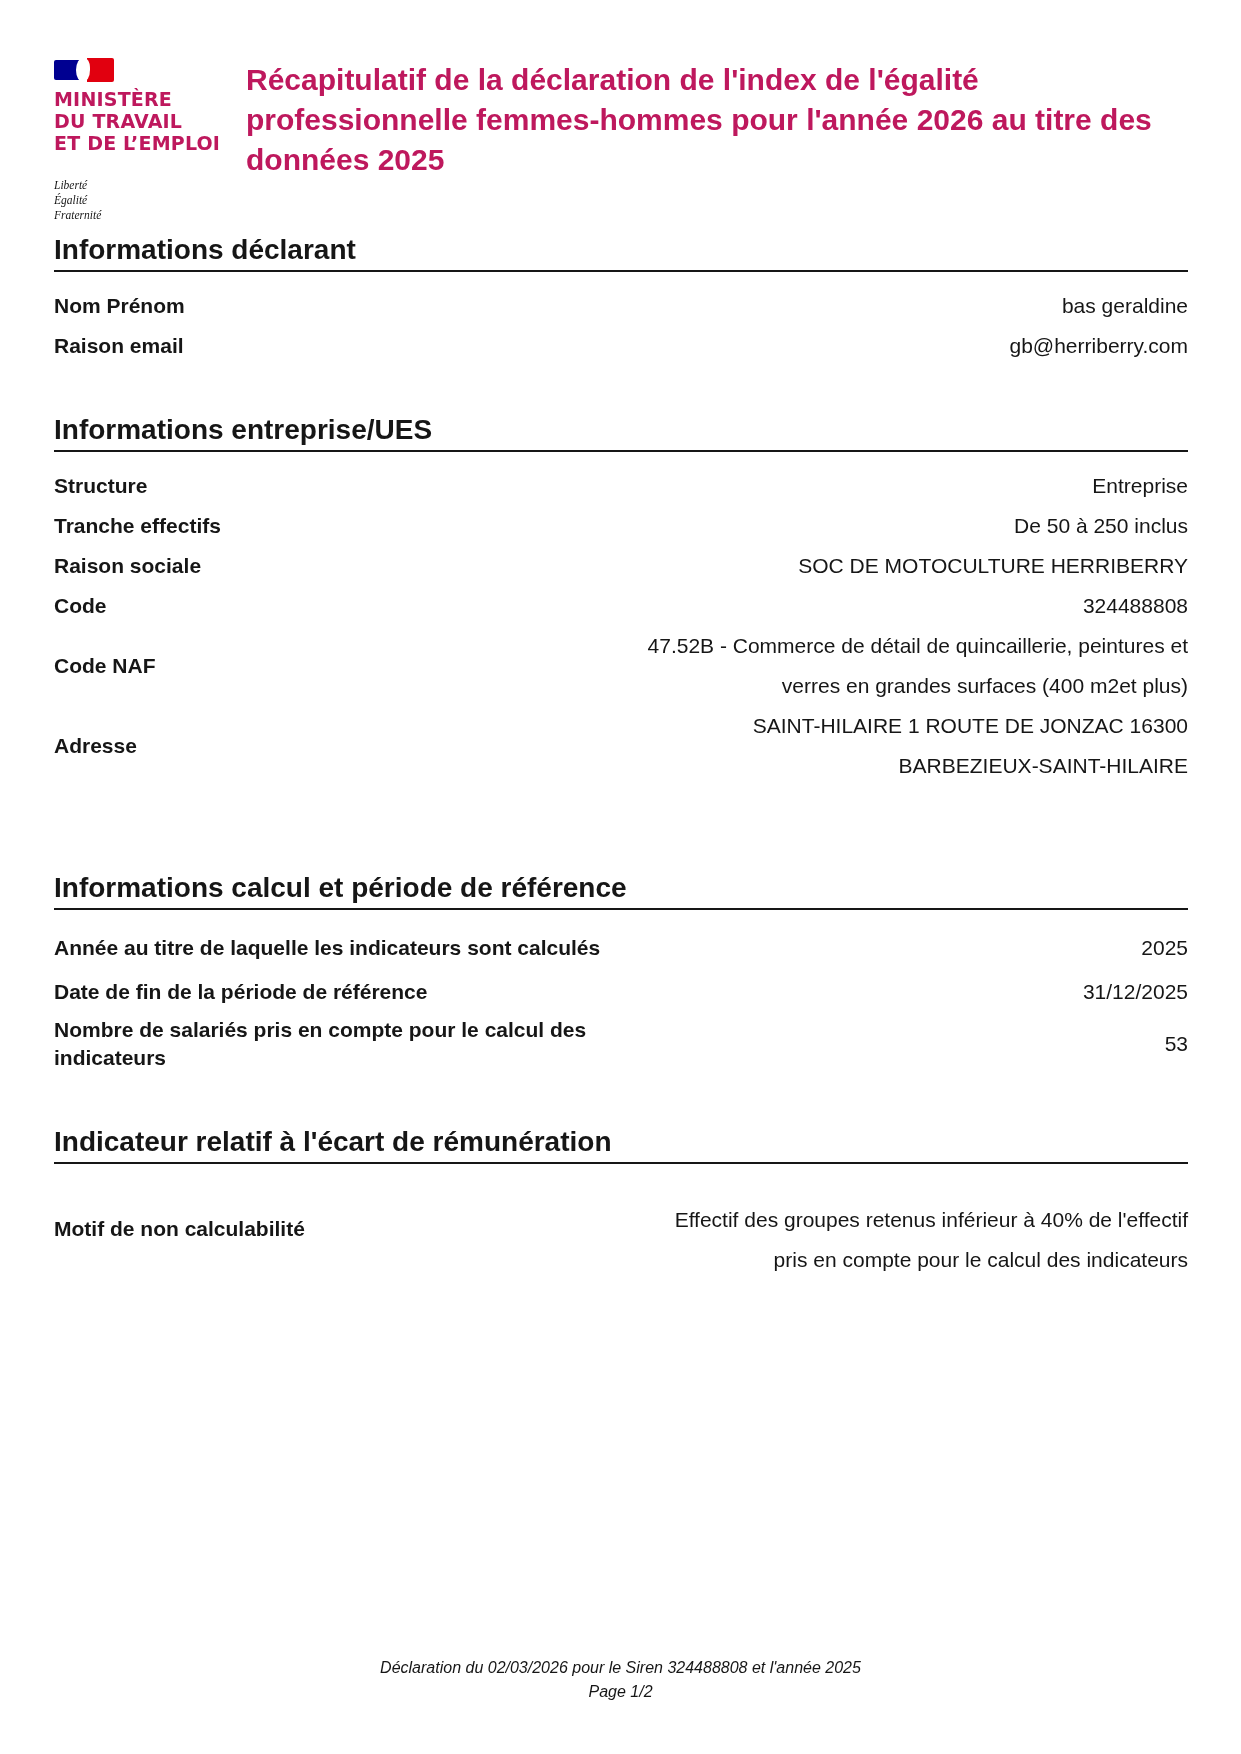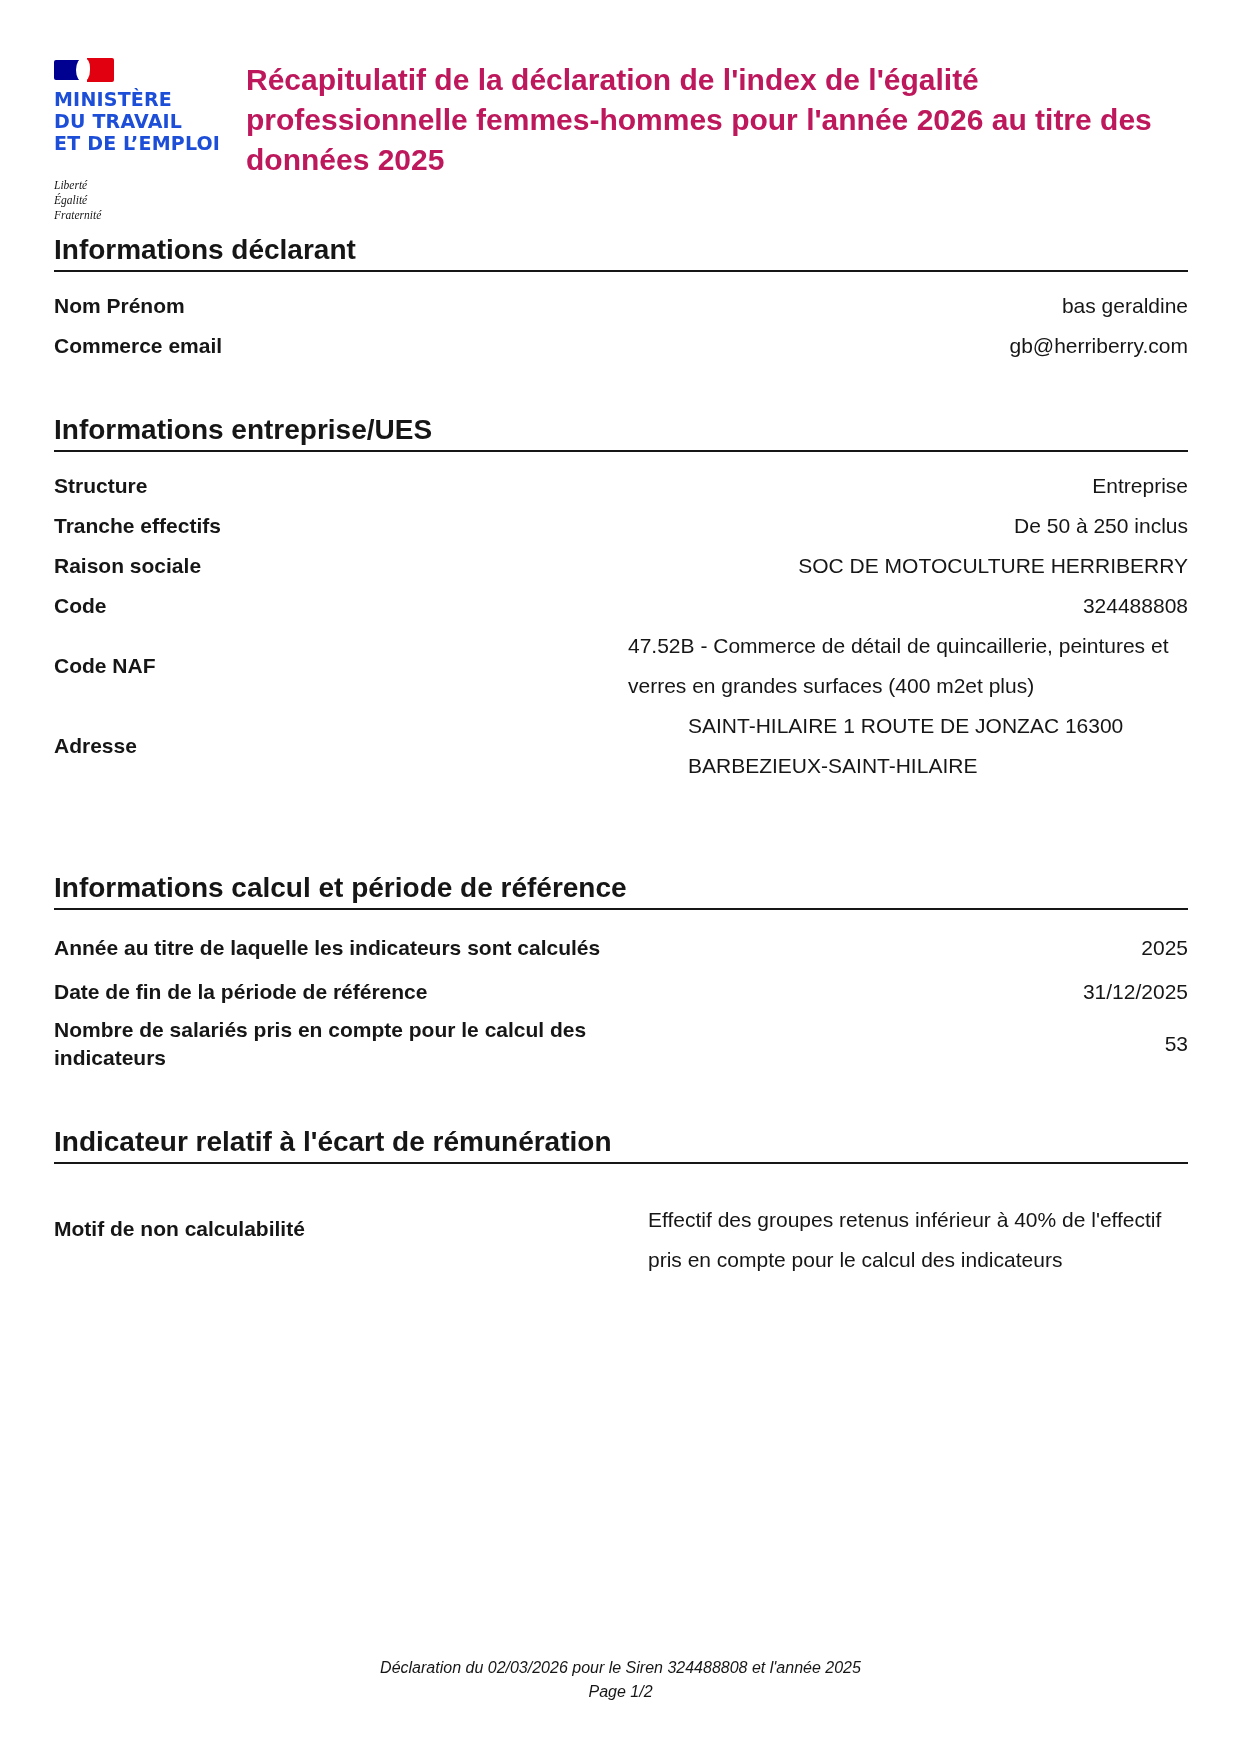--- a/index.html
+++ b/index.html
@@ -3,28 +3,28 @@
 <meta charset="utf-8">
 <style>
   html, body { margin:0; padding:0; background:#ffffff; }
   body { width:1241px; height:1754px; position:relative; font-family:"Liberation Sans", sans-serif; color:#161616; overflow:hidden; }
   .header { position:absolute; left:54px; top:58px; width:1134px; height:160px; }
   .logo { position:absolute; left:0; top:0; width:180px; }
   .flag { width:60px; height:24px; position:relative; margin-bottom:6px; }
   .flag .blue { position:absolute; left:0; top:2px; width:28px; height:20px; background:#000091; border-radius:2px 0 0 2px; }
   .flag .red { position:absolute; left:33px; top:0; width:27px; height:24px; background:#e1000f; border-radius:0 2px 2px 0; }
   .flag .mid { position:absolute; left:22px; top:0; width:14px; height:24px; background:#ffffff; border-radius:50% 40% 50% 50%; }
-  .ministry { font-family:"DejaVu Sans", sans-serif; font-weight:bold; font-size:19px; line-height:22px; letter-spacing:0.2px; color:#1d4ed8; }
+  .ministry { font-family:"DejaVu Sans", sans-serif; font-weight:bold; font-size:19px; line-height:22px; letter-spacing:0.2px; color:#be185d; }
   .motto { font-family:"Liberation Serif", serif; font-style:italic; font-size:11.5px; line-height:15px; margin-top:24px; color:#161616; }
   .title { position:absolute; left:192px; top:2px; width:920px; font-family:"Liberation Sans", sans-serif; font-weight:bold; font-size:30px; line-height:40px; color:#be185d; }
   .section { position:absolute; left:54px; width:1134px; }
   .section h2 { margin:0; font-size:28px; font-weight:bold; line-height:36px; padding-bottom:2px; border-bottom:2px solid #161616; }
   .row { display:flex; justify-content:space-between; align-items:center; }
   .label { font-weight:bold; font-size:21px; line-height:28px; }
-  .value { font-size:21px; line-height:40px; text-align:left; }
+  .value { font-size:21px; line-height:40px; text-align:right; }
   .label.narrow { width:560px; }
   .footer { position:absolute; left:0; width:1241px; top:1656px; text-align:center; font-style:italic; font-size:16px; line-height:24px; }
 </style>
 </head>
 <body>
 
 <div class="header">
   <div class="logo">
     <div class="flag">
       <div class="blue"></div>
@@ -46,21 +46,21 @@
 </div>
 
 <div class="section" style="top:232px;">
   <h2>Informations déclarant</h2>
   <div style="margin-top:14px;">
     <div class="row">
       <div class="label">Nom Prénom</div>
       <div class="value">bas geraldine</div>
     </div>
     <div class="row">
-      <div class="label">Commerce email</div>
+      <div class="label">Raison email</div>
       <div class="value">gb@herriberry.com</div>
     </div>
   </div>
 </div>
 
 <div class="section" style="top:412px;">
   <h2>Informations entreprise/UES</h2>
   <div style="margin-top:14px;">
     <div class="row">
       <div class="label">Structure</div>

